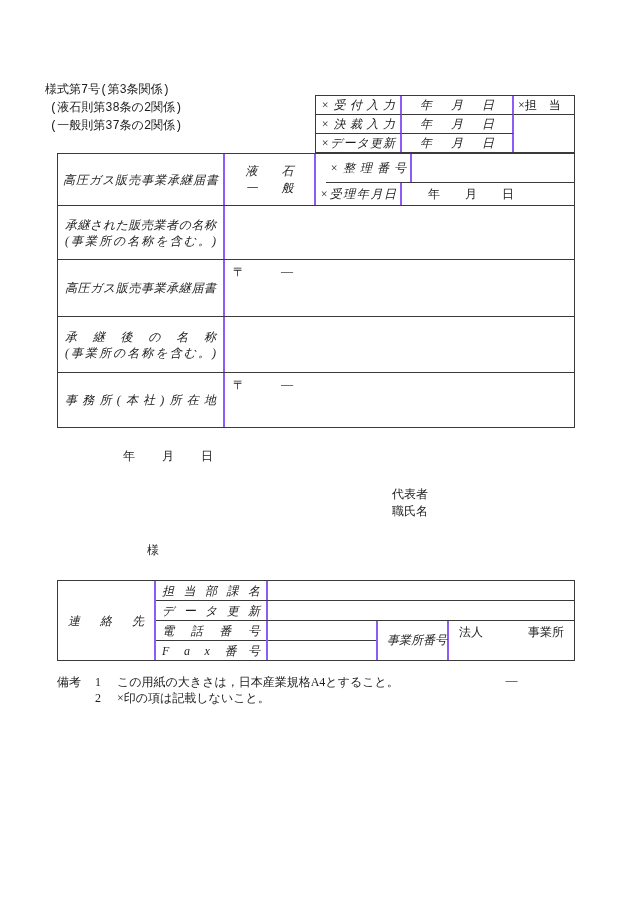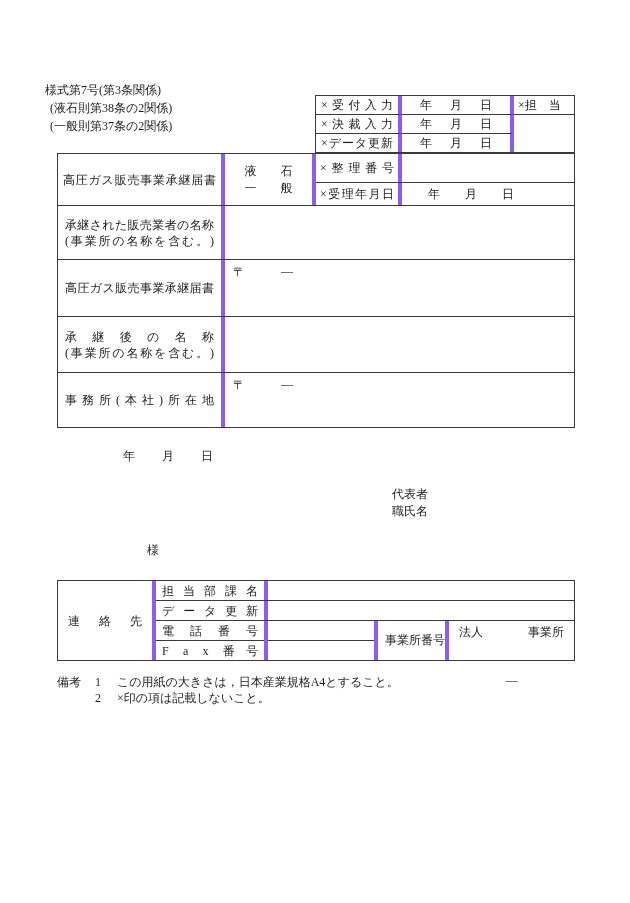--- a/index.html
+++ b/index.html
@@ -3,33 +3,33 @@
 <meta charset="utf-8">
 <style>
   html,body{margin:0;padding:0;background:#e8e8e8;}
   .page{
     position:relative;width:630px;height:903px;background:#ffffff;
     font-family:"Liberation Serif","DejaVu Serif",serif;
     color:#1c1c1c;font-size:12px;overflow:hidden;
   }
   .abs{position:absolute;}
   .bx{box-sizing:border-box;}
-  .br{border-right:4px solid #8b5cf6;}
+  .br{border-right:2px solid #8b5cf6;font-style:italic;}
   .bb{border-bottom:1px solid #3a3a3a;}
   .cell{box-sizing:border-box;display:flex;flex-direction:column;justify-content:center;}
   .jc{
     width:100%;box-sizing:border-box;
     text-align:justify;text-align-last:justify;text-justify:inter-character;
     line-height:16px;
   }
   .p4{padding:0 4px;} .p5{padding:0 5px;} .p6{padding:0 6px;}
   .p7{padding:0 7px;} .p10{padding:0 10px;}
   .row{display:flex;box-sizing:border-box;}
   
-  .hdrblock{left:45px;top:81px;line-height:18px;}
+  .hdrblock{left:45px;top:81px;line-height:18px;font-family:Liberation Mono, monospace;}
   .hdrblock .sub{padding-left:5px;}
   
   .admin{
     left:315px;top:95px;width:260px;height:58px;border:1px solid #3a3a3a;
     display:grid;grid-template-columns:86px 112px 60px;grid-template-rows:19px 19px 18px;
     box-sizing:border-box;
   }
   .admin .cell{height:100%;}
   
   .mtable{left:57px;top:153px;width:518px;height:275px;border:1px solid #3a3a3a;box-sizing:border-box;}
@@ -108,21 +108,21 @@
 
     <div class="row bb" style="height:52px;">
       <div class="cell lblcell br">
         <div class="jc p5">高圧ガス販売事業承継届書</div>
       </div>
       <div class="cell ekicell br">
         <div>液　　石</div>
         <div>一　　般</div>
       </div>
       <div class="hdr-right">
-        <div class="subrow bb" style="height:30px;">
+        <div class="subrow bb" style="height:30px;margin-left:10px;">
           <div class="cell sublbl br">
             <div class="jc p4">×整理番号</div>
           </div>
           <div class="cell valcell"></div>
         </div>
         <div class="subrow" style="height:22px;">
           <div class="cell sublbl br">
             <div class="jc p4">×受理年月日</div>
           </div>
           <div class="cell jurival">

